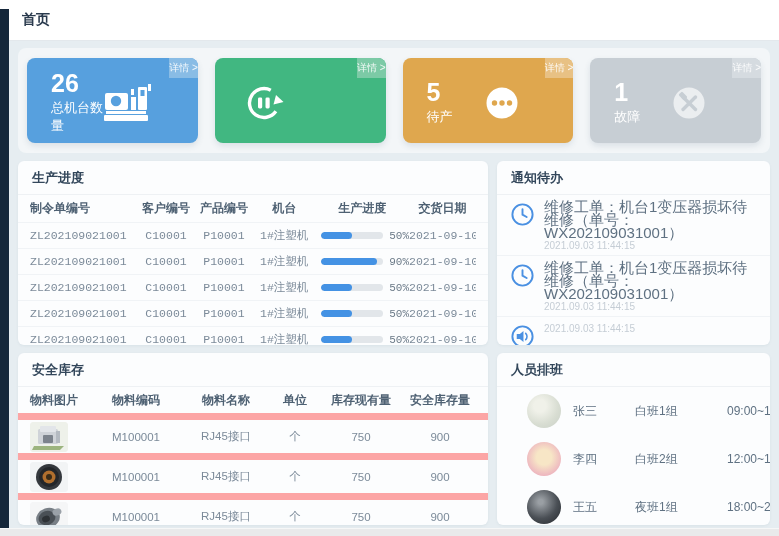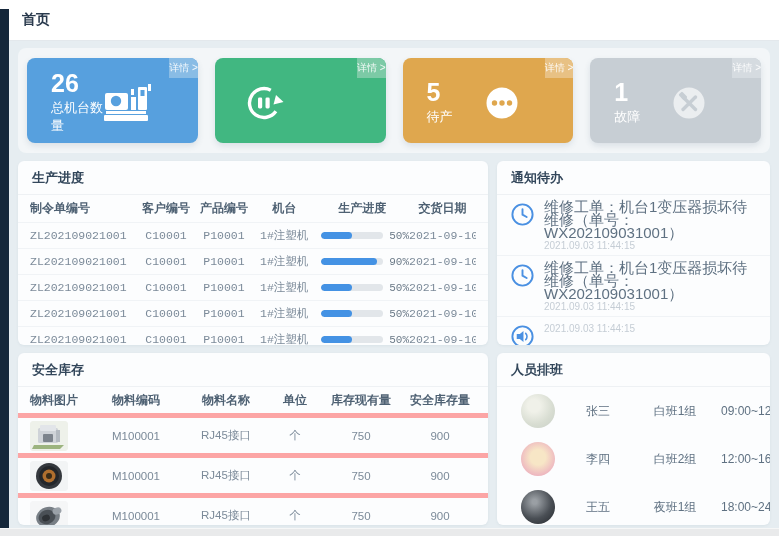--- a/index.html
+++ b/index.html
@@ -54,28 +54,28 @@
   .notif { display:flex; gap:9px; padding:5px 13px 4px; border-bottom:1px solid #f0f3f6; cursor:pointer; }
   .notif:last-child { border-bottom:none; }
   .notif-iconbox { width:25px; height:25px; flex-shrink:0; margin-top:2px; }
   .notif-text { font-size:15px; color:#5f7182; line-height:13px; }
   .notif-time { font-size:10px; color:#c5cdd5; margin-top:1px; line-height:11px; }
 
   
   .srow { display:grid; grid-template-columns:62px 88px 92px 46px 86px 1fr; align-items:center;
           padding:0 12px; font-size:11.5px; color:#7b8a99; height:40px; }
   .srow.head { height:26px; color:#4e6173; font-weight:bold; font-size:12px; }
-  .srow + .srow { border-top:5px solid #fca5a5; }
+  .srow + .srow { border-top:7px solid #fca5a5; }
   .srow > div { text-align:center; white-space:nowrap; }
   .srow > div:first-child { text-align:left; }
   .mat-img { width:38px; height:30px; border-radius:3px; display:block; }
 
   
   .staff-row { display:grid; grid-template-columns:46px 62px 92px 1fr; align-items:center;
-               padding:0 24px; height:48px; font-size:12px; color:#5f7182;text-align:center; }
+               padding:0 30px; height:48px; font-size:12px; color:#5f7182; }
   .avatar { width:34px; height:34px; border-radius:50%; }
   .avatar.a1 { background:radial-gradient(circle at 38% 35%, #f0f1e9 20%, #d8ddd2 60%, #c8cfc6); }
   .avatar.a2 { background:radial-gradient(circle at 50% 45%, #f7e6c6 30%, #eeb9c0 70%, #e59aa6); }
   .avatar.a3 { background:radial-gradient(circle at 40% 35%, #9a9fa4 8%, #4a4f55 55%, #23262b); }
 </style>
 </head>
 <body>
 
 <div class="window" style="--icon-blue: #4a90e2; --progress-blue: #4492e4;">
 

